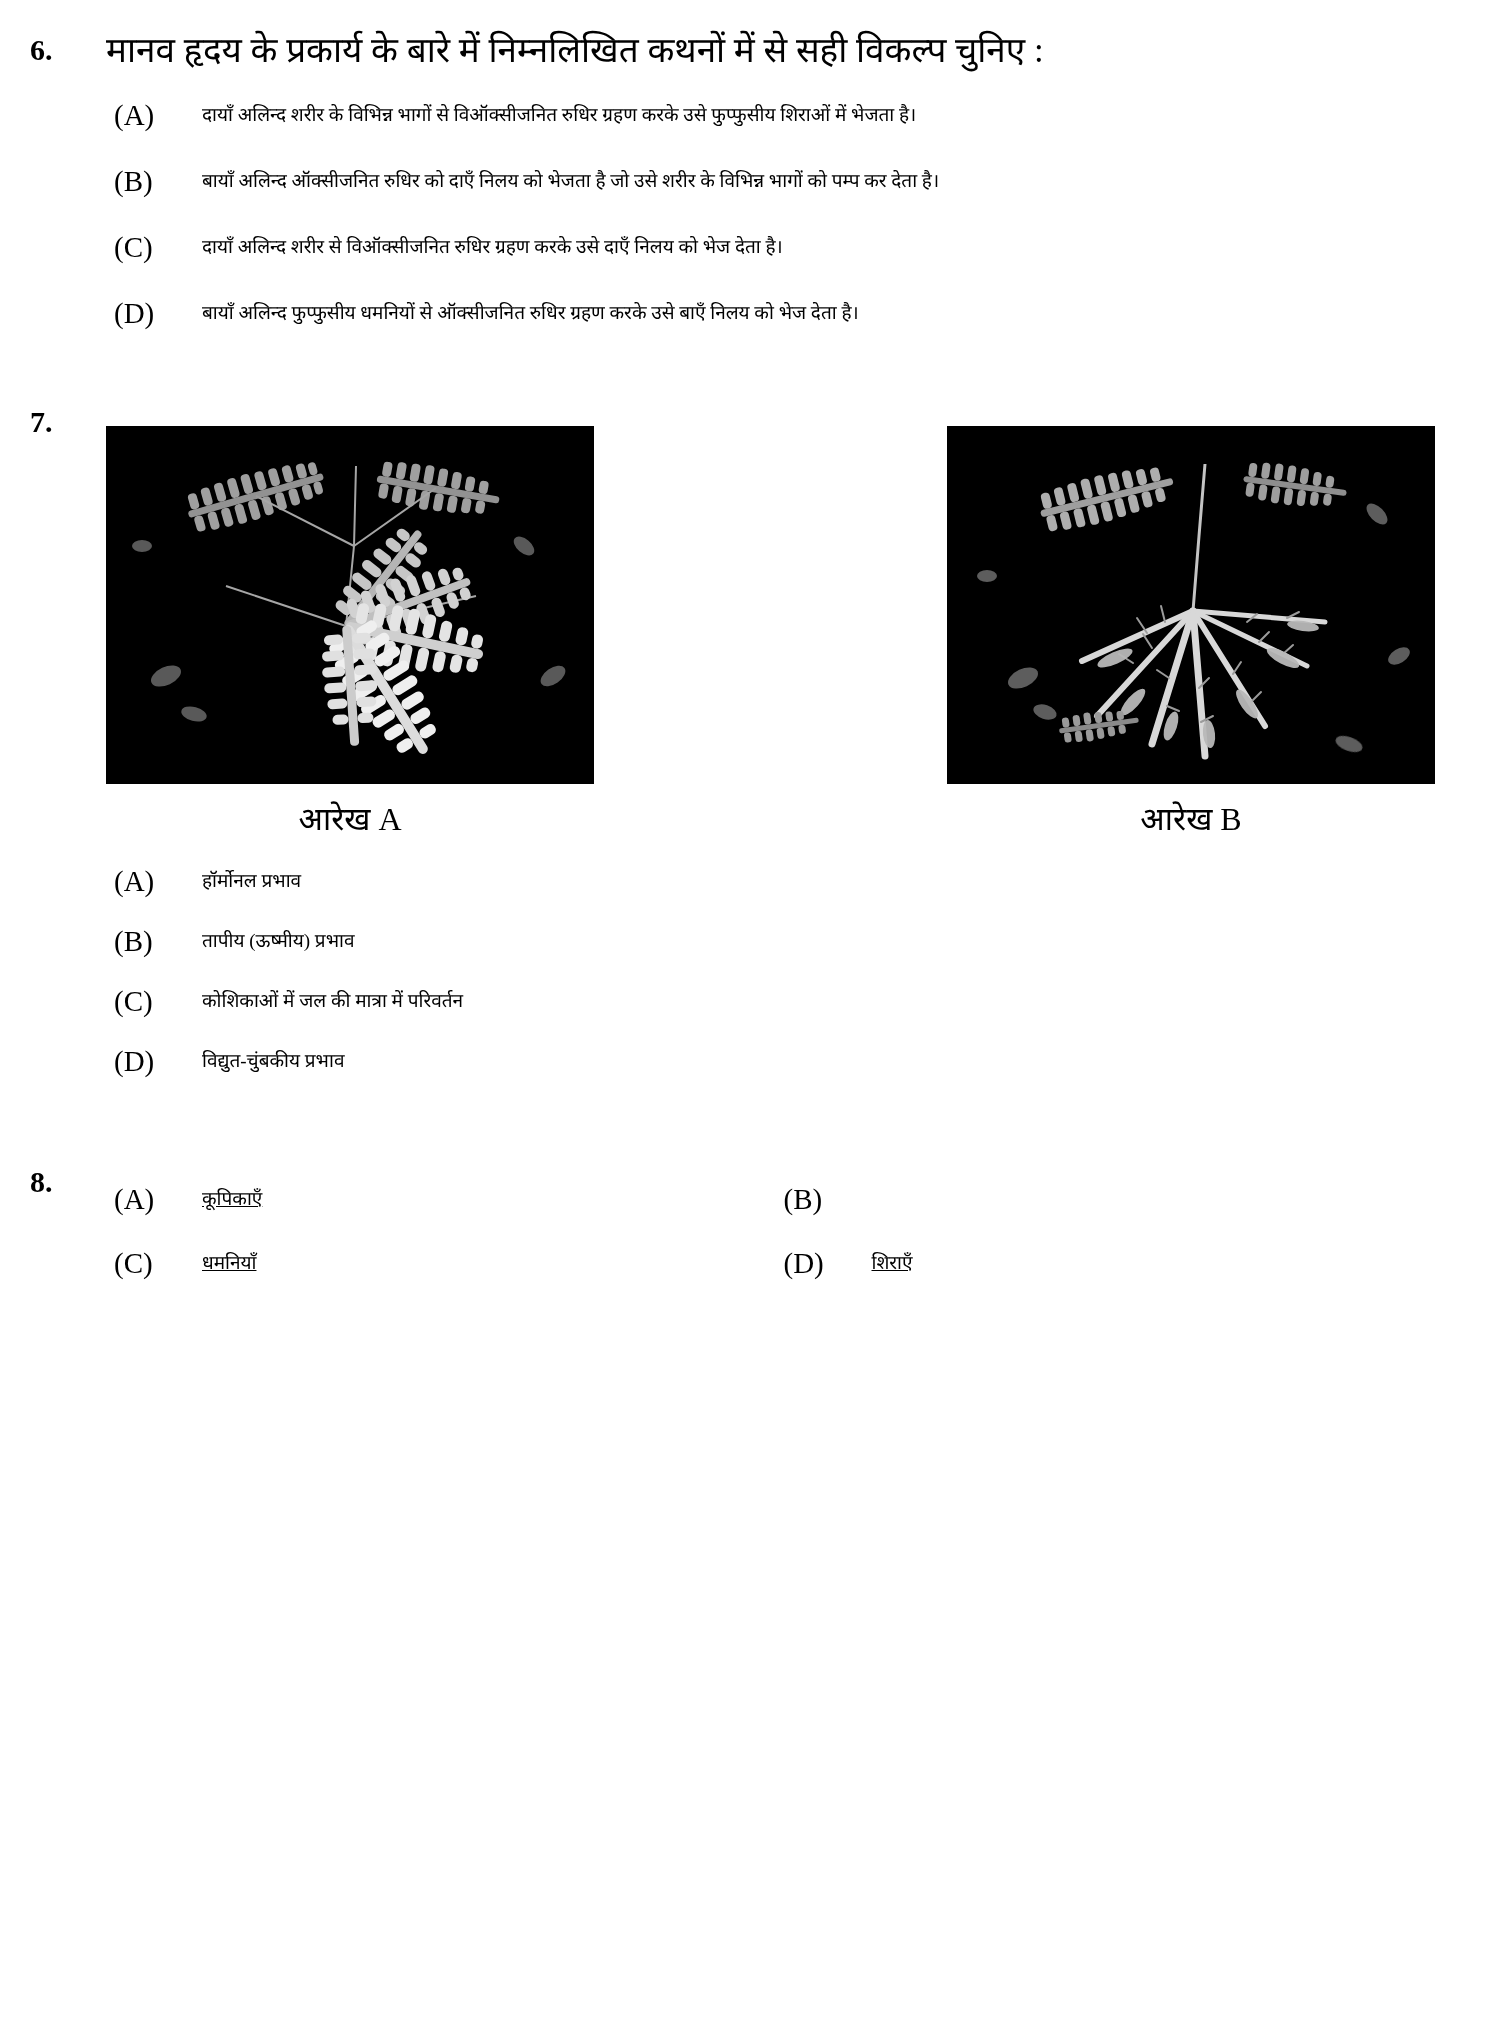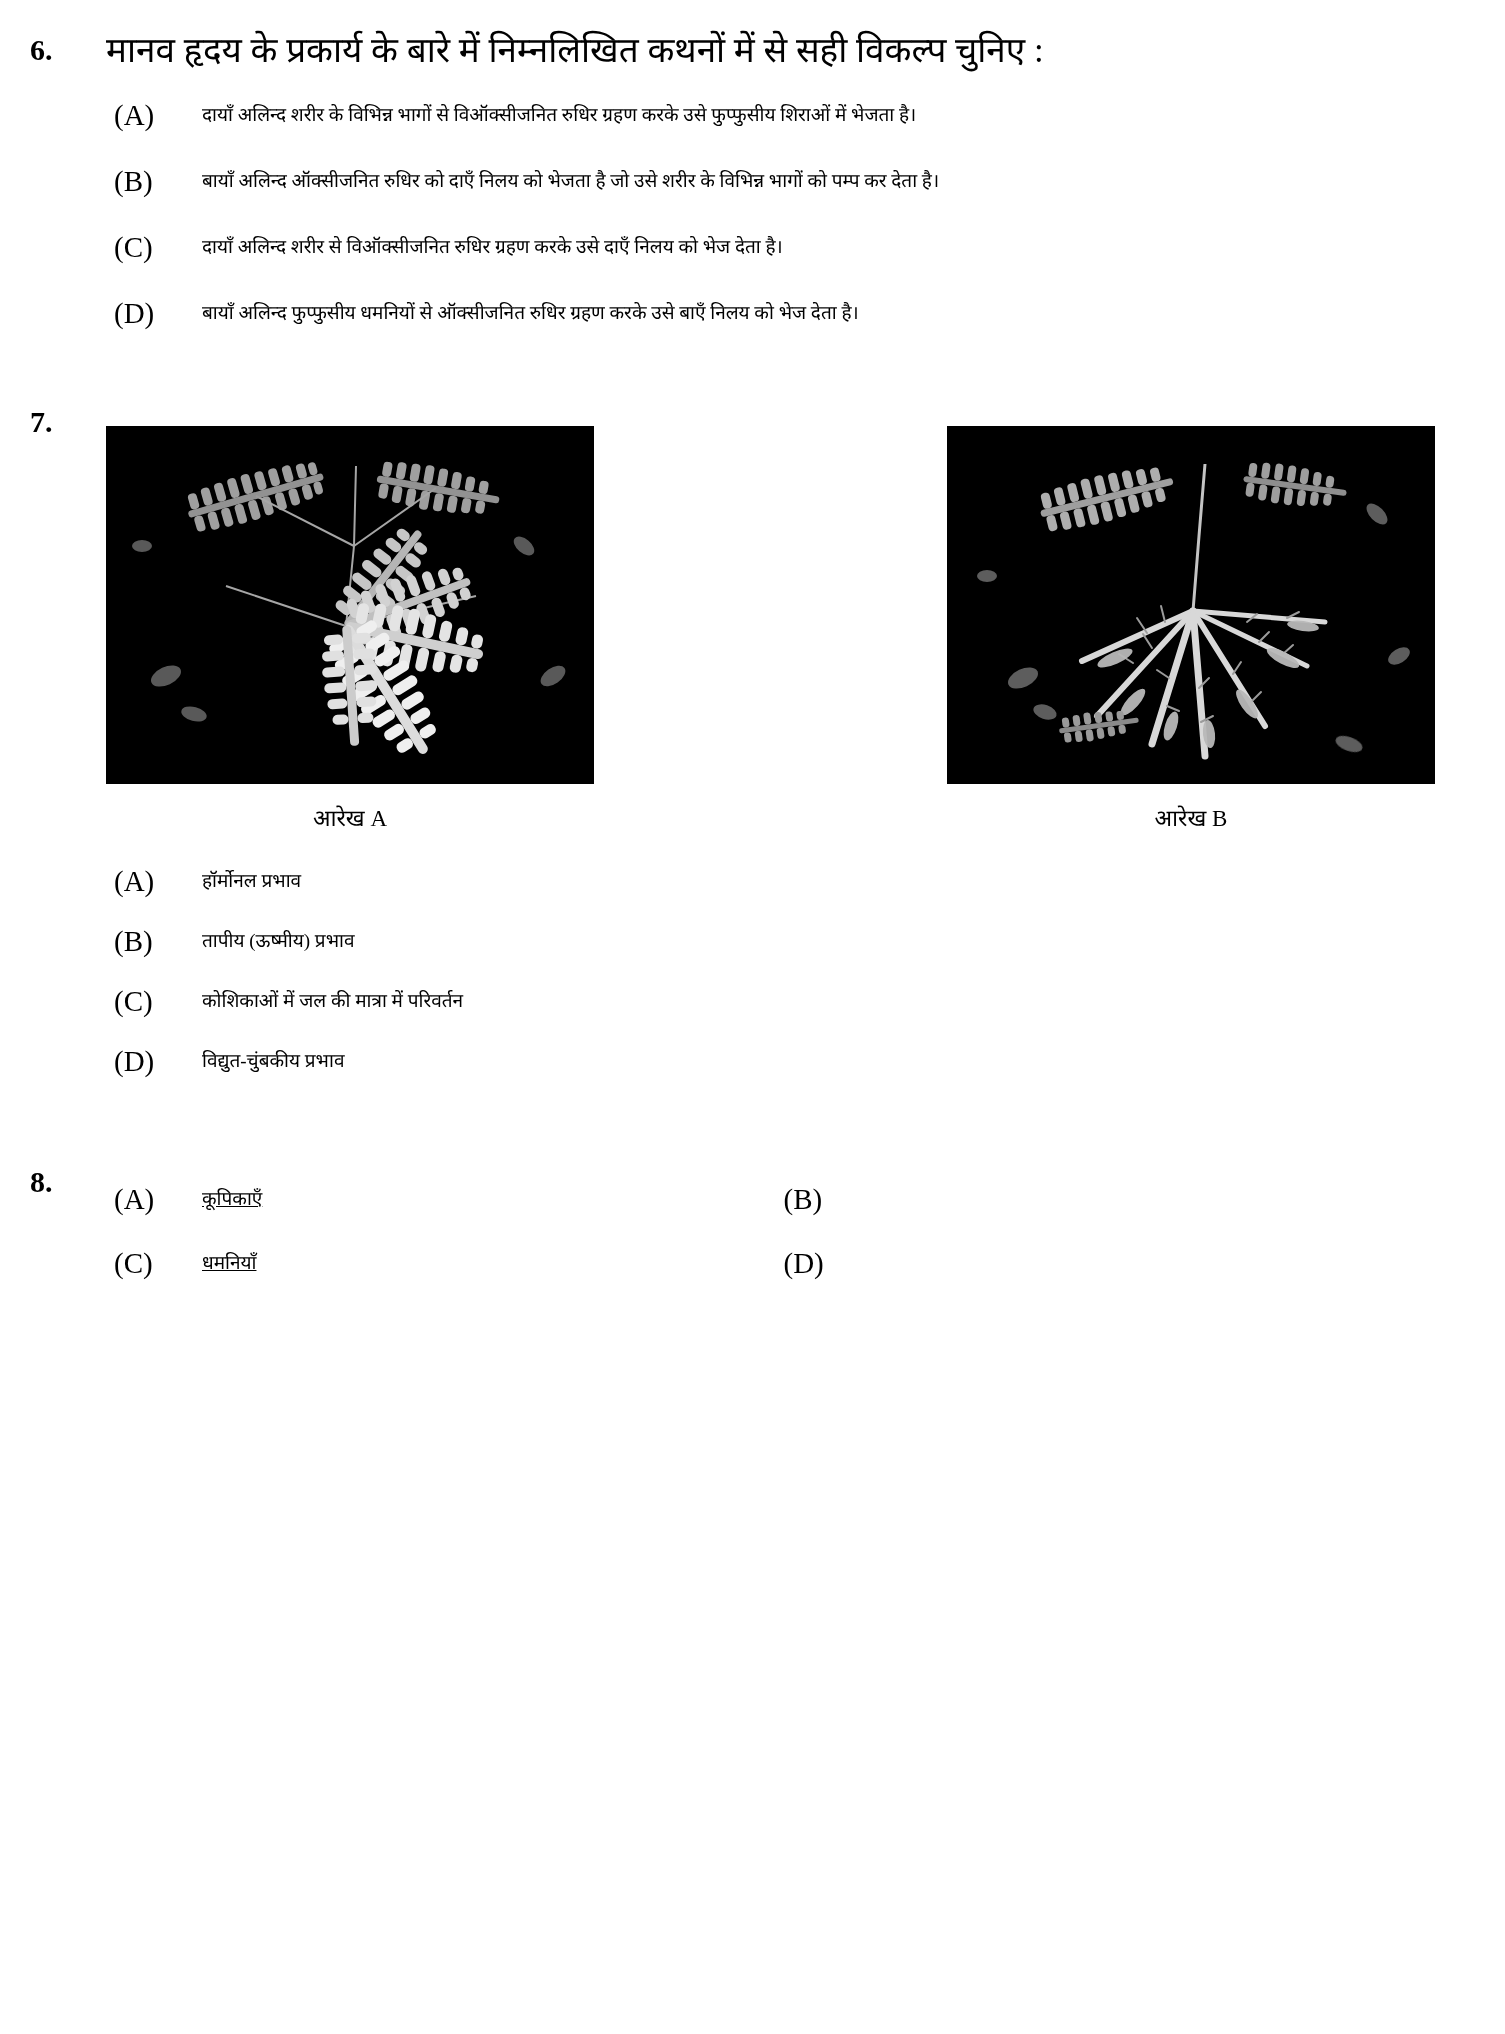--- a/index.html
+++ b/index.html
@@ -105,21 +105,21 @@
   }
   .fig-frame {
     width: 488px;
     height: 358px;
     background: #000000;
     position: relative;
     overflow: hidden;
   }
   .fig-caption {
     text-align: center;
-    font-size: 23px;
+    font-size: 32px;
     line-height: 42px;
     margin-top: 14px;
   }
 
   
   .plant-svg { display: block; width: 100%; height: 100%; }
 
   .spacer-md { height: 44px; }
   .spacer-lg { height: 62px; }
 </style>
@@ -490,18 +490,19 @@
         </div>
         <div class="opt-cell">
           <div class="opt-label">(B)</div>
         </div>
         <div class="opt-cell">
           <div class="opt-label">(C)</div>
           <div class="opt-text">धमनियाँ</div>
         </div>
         <div class="opt-cell">
           <div class="opt-label">(D)</div>
+          <div class="opt-text">शिराएँ</div>
         </div>
       </div>
     </div>
   </div>
 
 </div>
 
 </body></html>

